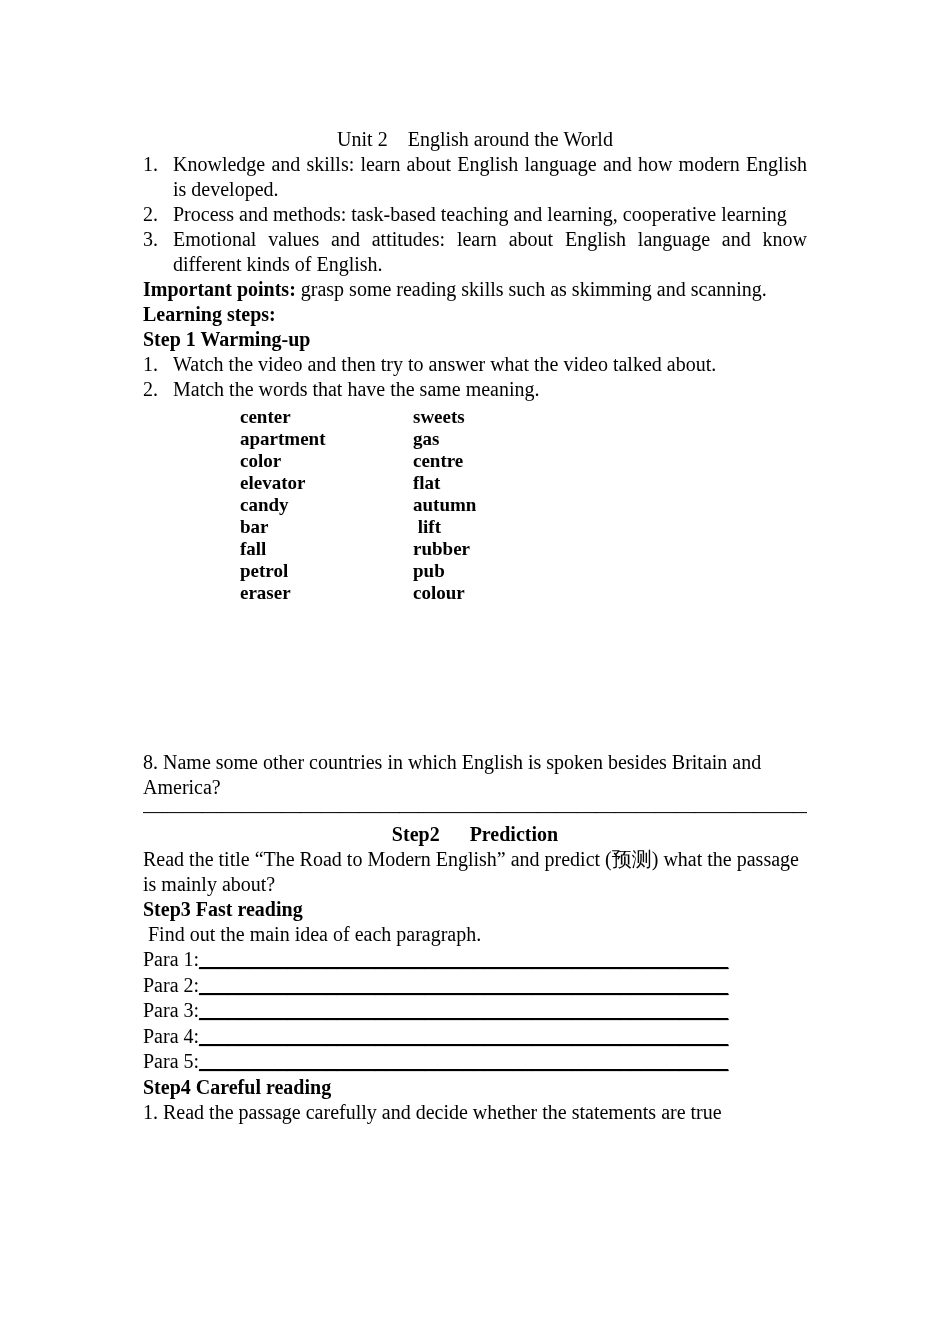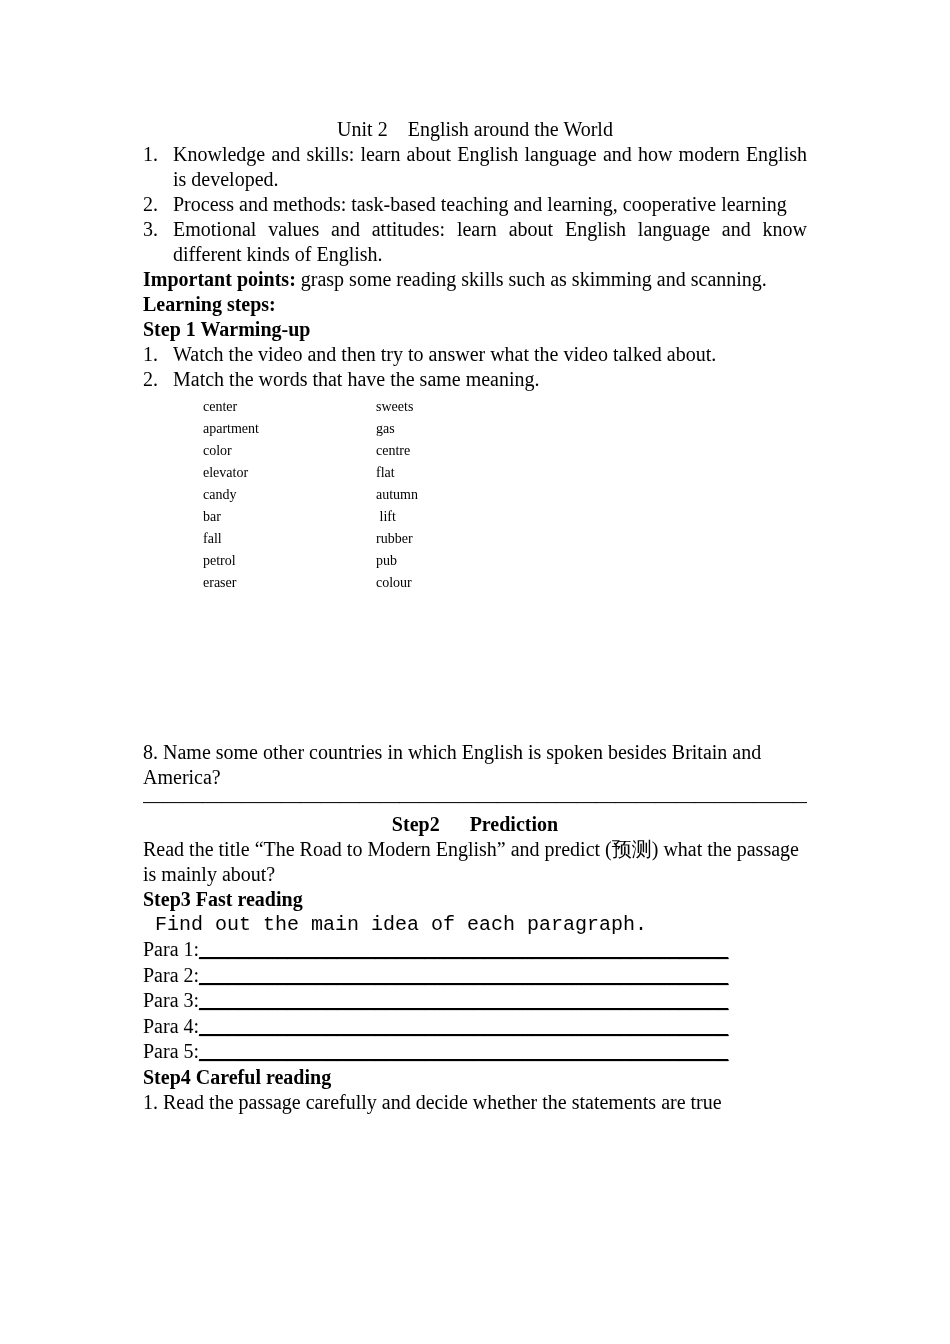--- a/index.html
+++ b/index.html
@@ -11,21 +11,21 @@
     width: 950px;
     height: 1344px;
     font-family: "Liberation Serif", "DejaVu Serif", serif;
     color: #000000;
     position: relative;
     overflow: hidden;
   }
   .page {
     position: absolute;
     left: 143px;
-    top: 116px;
+    top: 126px;
     width: 664px;
   }
 
   
   .doc-title {
     text-align: center;
     font-size: 20px;
     line-height: 26px;
     white-space: pre;
   }
@@ -38,21 +38,21 @@
     white-space: pre;
   }
   .para {
     font-size: 20px;
     line-height: 25px;
   }
   .para.justify {
     text-align: justify;
     text-align-last: left;
   }
-  .lead-space { white-space: pre-wrap; font-family: Liberation Mono, monospace; }
+  .lead-space { white-space: pre-wrap; }
 
   
   .numlist {
     font-size: 20px;
     line-height: 25px;
   }
   .numlist .li {
     position: relative;
     padding-left: 30px;
     margin: 0;
@@ -68,23 +68,23 @@
     text-align-last: left;
   }
   .numlist.tight .li .txt { text-align: right; text-align-last: left; }
 
   
   .b { font-weight: bold; }
 
   
   .wordlist {
     margin-top: 4px;
-    margin-left: 60px;
-    font-weight: normal;
-    font-size: 14px;
+    margin-left: 97px;
+    font-weight: bold;
+    font-size: 19px;
     line-height: 22px;
     border-collapse: collapse;
   }
   .wordlist td {
     padding: 0;
     vertical-align: top;
     white-space: pre;
   }
   .wordlist td.c1 { width: 173px; }
 

